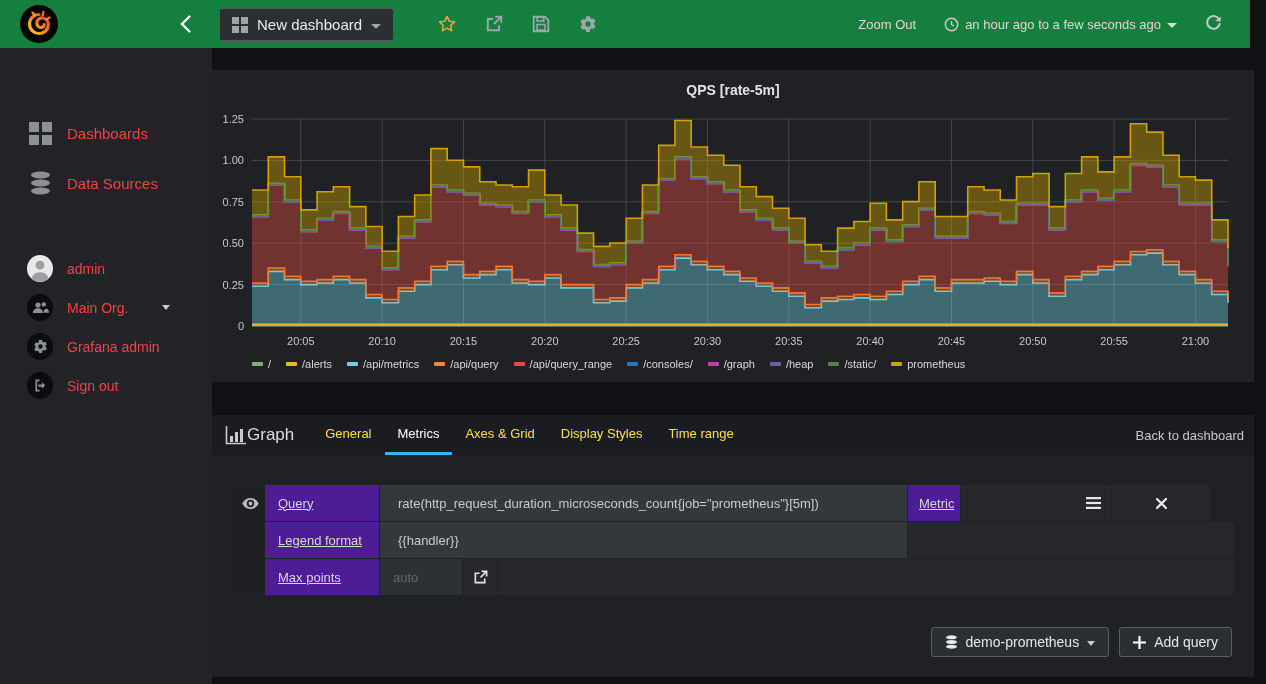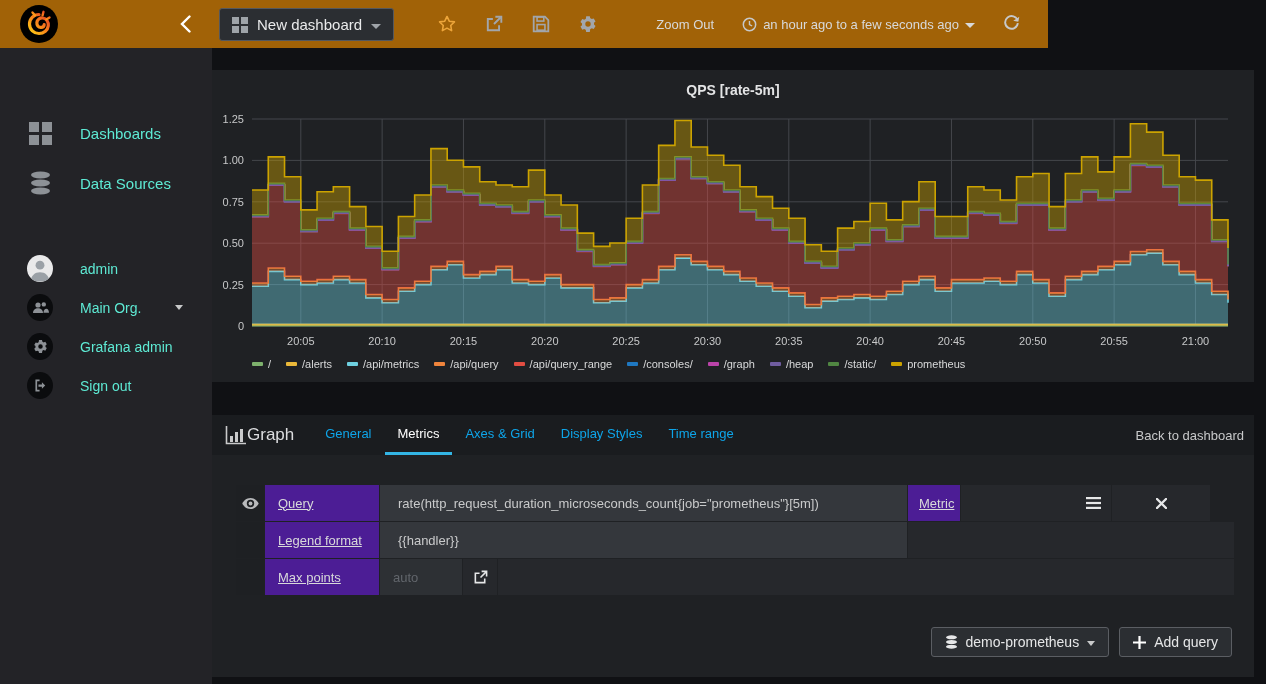--- a/index.html
+++ b/index.html
@@ -1,61 +1,61 @@
 <!DOCTYPE html>
 <html><head>
 <meta charset="utf-8">
 <style>
   * { margin:0; padding:0; box-sizing:border-box; }
   html,body { background:#0d0e10; }
   body { font-family:"Liberation Sans", sans-serif; color:#d8d9da; }
   #page { position:relative; width:1266px; height:684px; background:#101114; overflow:hidden; }
 
   
-  .navbar { position:absolute; left:0; top:0; width:1048px; height:48px; background:#a16207; z-index:5; }
+  .navbar { position:absolute; left:0; top:0; width:1250px; height:48px; background:#15803d; z-index:5; }
   .logo { position:absolute; left:20px; top:5px; width:38px; height:38px; }
   .nav-back { position:absolute; left:175px; top:13px; width:20px; height:22px; display:flex; align-items:center; justify-content:center; cursor:pointer; }
   .dash-btn { position:absolute; left:219px; top:8px; height:33px; background:#2b2e32; border:1px solid #55585d; border-radius:3px; display:flex; align-items:center; gap:9px; padding:0 12px; cursor:pointer; }
   .dash-btn .lbl { font-size:15px; color:#e9eaeb; }
   .grid-icon { display:grid; grid-template-columns:7px 7px; grid-template-rows:7px 7px; gap:2px; }
   .grid-icon i { background:#9fa4a9; }
   .caret { width:0; height:0; border-left:5px solid transparent; border-right:5px solid transparent; border-top:5px solid #9fa4a9; margin-top:4px; }
   .nav-icons { position:absolute; left:438px; top:0; height:48px; display:flex; align-items:center; gap:29px; }
   .nav-icons .ic { width:18px; height:18px; cursor:pointer; }
   .nav-right { position:absolute; right:28px; top:0; height:48px; display:flex; align-items:center; gap:28px; }
   .nav-right .txt { font-size:13px; color:#d8d9da; cursor:pointer; }
   .timepicker { display:flex; align-items:center; gap:6px; cursor:pointer; font-size:13px; color:#d8d9da; }
   .timepicker .caret { border-top-color:#d8d9da; margin-top:2px; }
 
   
   .sidebar { position:absolute; left:0; top:48px; width:212px; height:636px; background:#232327; }
   .side-item { position:absolute; left:0; width:212px; display:flex; align-items:center; cursor:pointer; }
   .side-item .s-ic { width:26px; margin-left:27px; display:flex; justify-content:center; }
-  .side-item .s-lbl { margin-left:27px; font-size:15px; color:#5eead4; }
+  .side-item .s-lbl { margin-left:14px; font-size:15px; color:#ef4444; }
   .circle-ic { width:27px; height:27px; border-radius:50%; background:#0b0c0e; display:flex; align-items:center; justify-content:center; }
   .avatar-ic { width:27px; height:27px; border-radius:50%; background:#e9e9ea; display:flex; align-items:flex-end; justify-content:center; overflow:hidden; }
   .side-caret { width:0; height:0; border-left:4px solid transparent; border-right:4px solid transparent; border-top:5px solid #c8c9ca; margin-left:34px; }
 
   
   .panel { position:absolute; left:212px; width:1042px; background:#1f2124; }
   .chart-panel { top:70px; height:312px; }
   .panel-title { position:absolute; top:12px; left:0; width:100%; text-align:center; font-size:14px; font-weight:bold; color:#e3e4e5; cursor:pointer; }
   #qps-chart { position:absolute; left:8px; top:39px; }
   .grid { stroke:#44474c; stroke-width:1; }
   .ytick, .xtick { fill:#c7c8c9; font-size:11px; font-family:"Liberation Sans",sans-serif; }
   .chart-legend { position:absolute; left:40px; top:288px; display:flex; gap:15px; align-items:center; }
   .legend-item { display:flex; align-items:center; gap:5px; font-size:11px; color:#d8d9da; cursor:pointer; }
   .legend-item i { width:11px; height:4px; border-radius:1px; display:inline-block; }
 
   
   .editor-panel { top:415px; height:262px; }
   .editor-header { position:absolute; top:0; left:0; width:100%; height:40px; background:#1a1c1f; display:flex; align-items:stretch; }
   .panel-type { display:flex; align-items:center; padding:0 18px 0 13px; }
   .panel-type .pt-lbl { font-size:17px; color:#dcdddf; }
-  .tab { display:flex; align-items:center; padding:0 13px; font-size:13px; color:#0ea5e9; cursor:pointer; border-bottom:3px solid transparent; }
+  .tab { display:flex; align-items:center; padding:0 13px; font-size:13px; color:#fde047; cursor:pointer; border-bottom:3px solid transparent; }
   .tab.active { color:#ffffff; border-bottom-color:#33b5e5; }
   .back-link { margin-left:auto; display:flex; align-items:center; padding-right:10px; font-size:13px; color:#c8c9ca; cursor:pointer; }
   .editor-body { position:absolute; top:40px; left:0; width:100%; height:222px; }
 
   .qtable { position:absolute; left:24px; top:30px; width:998px; display:flex; flex-direction:column; gap:1px; background:transparent; }
   .qrow { display:grid; gap:1px; height:36px; }
   .qrow.r1 { grid-template-columns:28px 114px 527px 52px 150px 98px 23px; }
   .qrow.r2 { grid-template-columns:28px 114px 527px 1fr; }
   .qrow.r3 { grid-template-columns:28px 114px 82px 34px 1fr; }
   .cell { display:flex; align-items:center; font-size:13px; }

